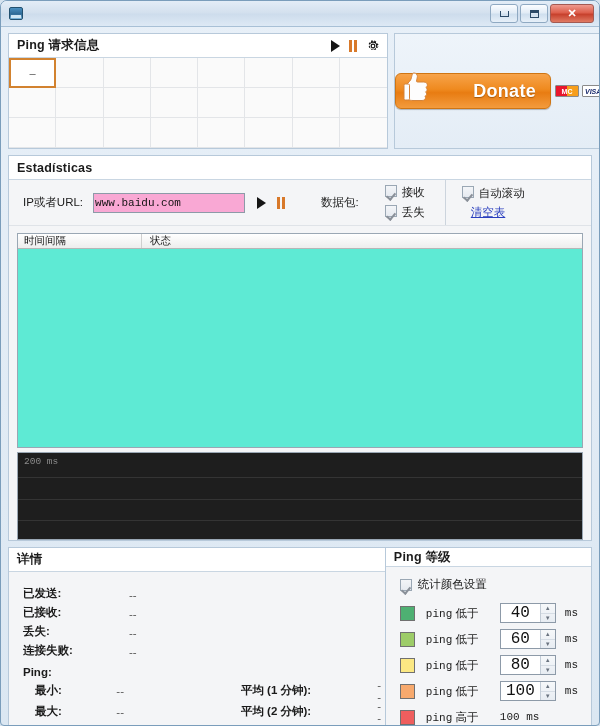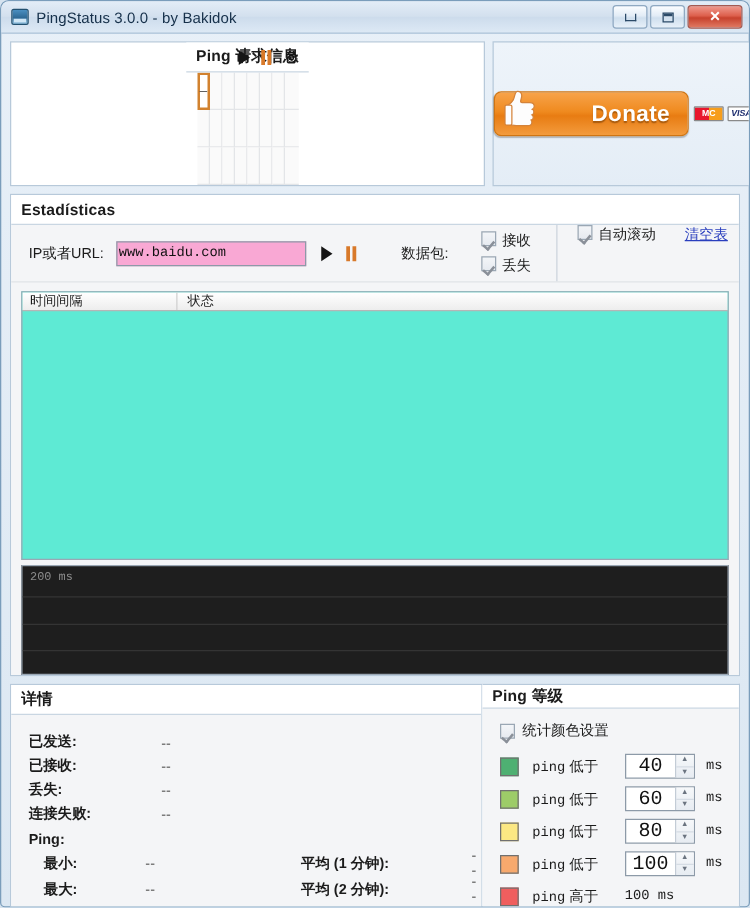--- a/index.html
+++ b/index.html
@@ -92,21 +92,21 @@
 
   
   #top-area {
     display: flex;
     padding: 6px 7px 5px 7px;
     gap: 6px;
     height: 127px;
   }
   #ping-request-panel {
     flex: 0 0 380px;
-    display: flex; flex-direction: column; align-items: center;
+    display: flex; flex-direction: column;
   }
   .head-tools {
     position: absolute; right: 7px; top: 0; bottom: 0;
     display: flex; align-items: center; gap: 9px;
   }
   .icon-btn { cursor: pointer; line-height: 0; display:flex; align-items:center;}
   .ico-play {
     width: 0; height: 0;
     border-left: 9px solid #151515;
     border-top: 6px solid transparent;
@@ -222,26 +222,26 @@
     position: absolute; left: 2px; top: 5px;
     width: 4px; height: 7px;
     border: solid #8a9099;
     border-width: 0 2px 2px 0;
     transform: rotate(40deg);
     transform-origin: center;
   }
   #right-col {
     margin-left: 20px; padding-left: 16px;
     border-left: 1px solid #ccd4dd;
-    display: flex; flex-direction: row; gap: 4px;
+    display: flex; flex-direction: column; gap: 4px;
     align-self: stretch; justify-content: center;
   }
   #clear-link {
     font-size: 11.5px; color: #2a3fbe; text-decoration: underline;
-    cursor: pointer; margin-left: 19px;
+    cursor: pointer; margin-left: 9px;
   }
 
   
   #log-wrap { padding: 7px 8px 0 8px; }
   #log-table {
     height: 215px;
     background: #5eead4;
     border: 1px solid #9aa7b4;
     display: flex; flex-direction: column;
   }
@@ -330,21 +330,20 @@
   .unit { font-family:"Liberation Mono", monospace; font-size: 11px; color:#1b1b1b; margin-left: 9px;}
   .lvl-static { font-family:"Liberation Mono", monospace; font-size: 11px; color:#1b1b1b; margin-left: 0;}
 </style>
 </head>
 <body>
 
 <div id="app-window">
 
   <div id="titlebar">
     <div id="app-icon"></div>
-    <span id="window-title">PingStatus 3.0.0 - by Bakidok</span>
     <div id="window-buttons">
       <div class="winbtn">
         <span class="glyph-min"></span>
       </div>
       <div class="winbtn">
         <span class="glyph-max"></span>
       </div>
       <div class="winbtn close">✕</div>
     </div>
   </div>

